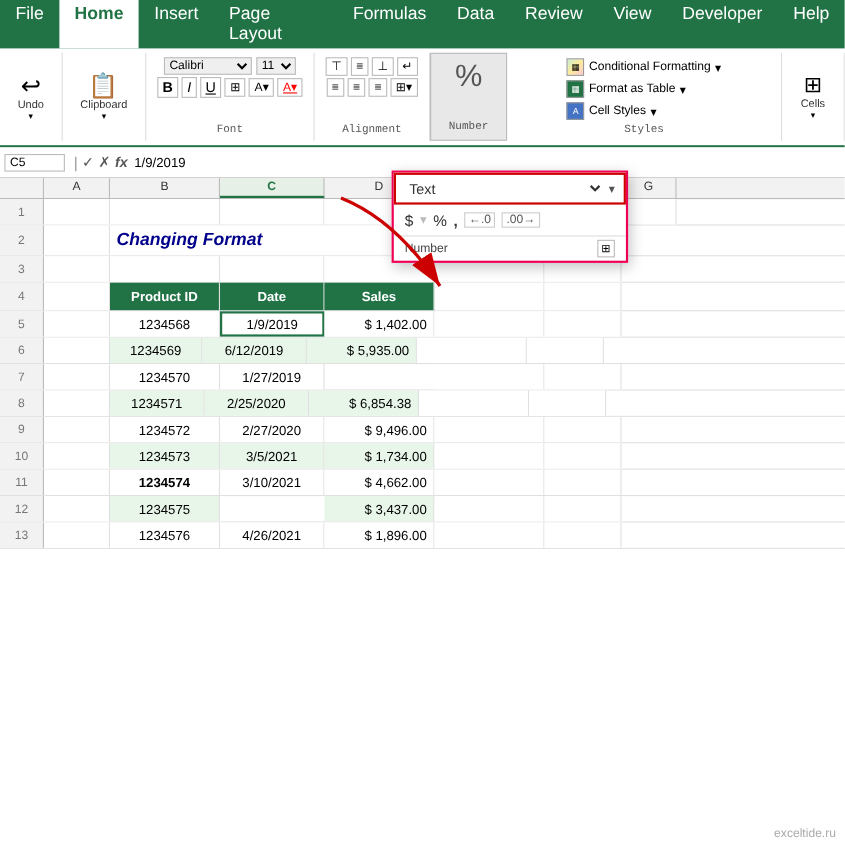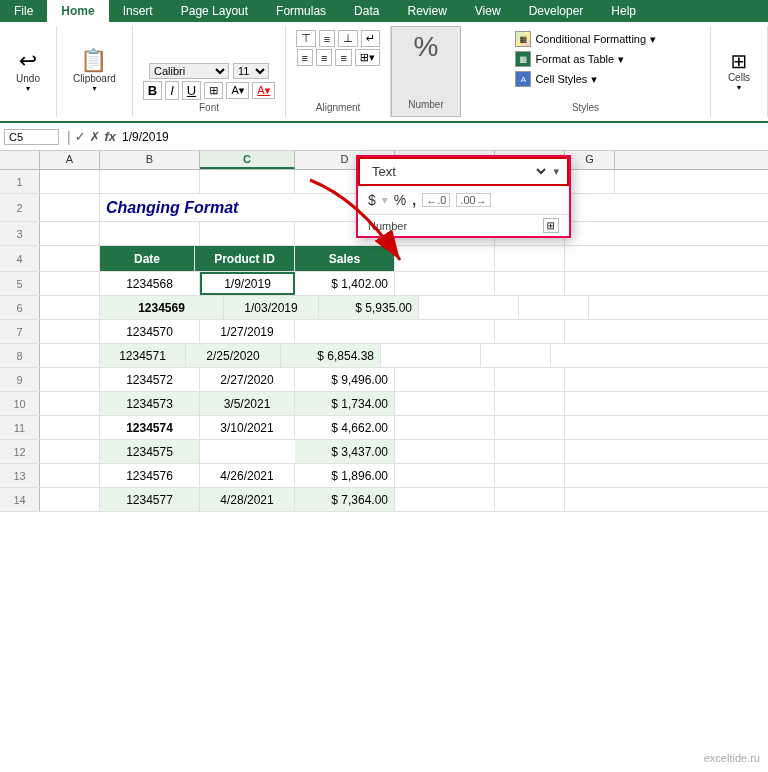--- a/index.html
+++ b/index.html
@@ -1,22 +1,22 @@
 <!DOCTYPE html>
 <html><head>
   <meta charset="utf-8">
   <style>
     * { margin: 0; padding: 0; box-sizing: border-box; }
     body { font-family: 'Segoe UI', Arial, sans-serif; background: #fff; width: 768px; height: 772px; overflow: hidden; font-size: 12px; }
     .ribbon-tabs { display: flex; background: #217346; }
-    .ribbon-tab { padding: 4px 14px; color: #fff; font-size: 12px; cursor: pointer; }
+    .ribbon-tab { padding: 4px 14px; color: #fff; font-size: 16px; cursor: pointer; }
     .ribbon-tab.active { background: #fff; color: #217346; font-weight: 600; }
     .ribbon-body { display: flex; align-items: stretch; padding: 4px 0; border-bottom: 2px solid #217346; min-height: 90px; }
     .ribbon-group { display: flex; flex-direction: column; align-items: center; padding: 4px 10px; border-right: 1px solid #ddd; position: relative; }
-    .ribbon-group-label { font-size: 10px; color: #555; margin-top: auto; padding-top: 2px; }
+    .ribbon-group-label { font-size: 10px; color: #555; margin-top: auto; padding-top: 2px; font-family: Liberation Mono, monospace; }
     .ribbon-group-items { display: flex; align-items: center; gap: 4px; flex: 1; }
     .ribbon-btn { display: flex; flex-direction: column; align-items: center; justify-content: center; padding: 2px 6px; cursor: pointer; border-radius: 3px; min-width: 36px; }
     .ribbon-btn .icon { font-size: 22px; line-height: 1; }
     .ribbon-btn .label { font-size: 10px; color: #333; margin-top: 1px; }
 
     .number-group { background: #e8e8e8; border: 1px solid #bbb; padding: 6px 10px; display: flex; flex-direction: column; align-items: center; }
     .number-group .big-icon { font-size: 28px; color: #555; line-height: 1; }
     .style-item { display: flex; align-items: center; gap: 4px; cursor: pointer; padding: 1px 3px; border-radius: 2px; font-size: 11px; }
     .style-icon { width: 16px; height: 16px; border: 1px solid #999; display: inline-flex; align-items: center; justify-content: center; font-size: 8px; }
 
@@ -93,21 +93,21 @@
         <div class="ribbon-btn">
           <span class="icon">📋</span>
           <span class="label">Clipboard</span>
           <span style="font-size:8px;">▾</span>
         </div>
       </div>
     </div>
 
     <div class="ribbon-group">
       <div class="ribbon-group-items" style="flex-direction:column; gap:2px;">
-        <div style="display:flex; gap:4px; align-items:flex-start;margin-top:33px;">
+        <div style="display:flex; gap:4px; align-items:flex-start;">
           <select style="font-size:11px; width:80px; border:1px solid #bbb;">
             <option>Calibri</option>
           </select>
           <select style="font-size:11px; width:36px; border:1px solid #bbb;">
             <option>11</option>
           </select>
         </div>
         <div style="display:flex; gap:3px; align-items:center;">
           <button style="font-weight:bold; font-size:13px; border:1px solid #bbb; background:#fff; cursor:pointer; padding:1px 4px;">B</button>
           <button style="font-style:italic; font-size:13px; border:1px solid #bbb; background:#fff; cursor:pointer; padding:1px 4px;">I</button>
@@ -226,47 +226,47 @@
       <div class="sheet-cell white" style="width:100px;"></div>
       <div class="sheet-cell white" style="width:95px;"></div>
       <div class="sheet-cell white" style="width:100px;"></div>
       <div class="sheet-cell white" style="width:100px;"></div>
       <div class="sheet-cell white" style="width:70px;"></div>
     </div>
 
     <div class="sheet-row" style="height:26px;">
       <div class="row-num">4</div>
       <div class="sheet-cell white" style="width:60px;"></div>
+      <div class="sheet-cell header-cell center" style="width:100px;">
+        <span>Product ID</span>
+      </div>
       <div class="sheet-cell header-cell center" style="width:95px;">
         <span>Date</span>
-      </div>
-      <div class="sheet-cell header-cell center" style="width:100px;">
-        <span>Product ID</span>
       </div>
       <div class="sheet-cell header-cell center" style="width:100px;">
         <span>Sales</span>
       </div>
       <div class="sheet-cell white" style="width:100px;"></div>
       <div class="sheet-cell white" style="width:70px;"></div>
     </div>
 
     <div class="sheet-row">
       <div class="row-num">5</div>
       <div class="sheet-cell white" style="width:60px;"></div>
       <div class="sheet-cell white center" style="width:100px;">1234568</div>
       <div class="sheet-cell white center selected" style="width:95px; border:2px solid #217346;">1/9/2019</div>
       <div class="sheet-cell white right" style="width:100px;">$ 1,402.00</div>
       <div class="sheet-cell white" style="width:100px;"></div>
       <div class="sheet-cell white" style="width:70px;"></div>
     </div>
     <div class="sheet-row">
       <div class="row-num">6</div>
       <div class="sheet-cell white" style="width:60px;"></div>
-      <div class="sheet-cell alt center" style="width:124px;font-weight:bold;">1234569</div>
-      <div class="sheet-cell alt center" style="width:95px;">1/03/2019</div>
+      <div class="sheet-cell alt center" style="width:84px;">1234569</div>
+      <div class="sheet-cell alt center" style="width:95px;">6/12/2019</div>
       <div class="sheet-cell alt right" style="width:100px;">$ 5,935.00</div>
       <div class="sheet-cell white" style="width:100px;"></div>
       <div class="sheet-cell white" style="width:70px;"></div>
     </div>
     <div class="sheet-row">
       <div class="row-num">7</div>
       <div class="sheet-cell white" style="width:60px;"></div>
       <div class="sheet-cell white center" style="width:100px;">1234570</div>
       <div class="sheet-cell white center" style="width:95px;">1/27/2019</div>
       <div class="sheet-cell white right" style="width:100px;margin-top:25px;">$ 6,835.00</div>
@@ -317,29 +317,20 @@
       <div class="sheet-cell alt right" style="width:100px;">$ 3,437.00</div>
       <div class="sheet-cell white" style="width:100px;"></div>
       <div class="sheet-cell white" style="width:70px;"></div>
     </div>
     <div class="sheet-row">
       <div class="row-num">13</div>
       <div class="sheet-cell white" style="width:60px;"></div>
       <div class="sheet-cell white center" style="width:100px;">1234576</div>
       <div class="sheet-cell white center" style="width:95px;">4/26/2021</div>
       <div class="sheet-cell white right" style="width:100px;">$ 1,896.00</div>
-      <div class="sheet-cell white" style="width:100px;"></div>
-      <div class="sheet-cell white" style="width:70px;"></div>
-    </div>
-    <div class="sheet-row">
-      <div class="row-num">14</div>
-      <div class="sheet-cell white" style="width:60px;"></div>
-      <div class="sheet-cell alt center" style="width:100px;">1234577</div>
-      <div class="sheet-cell alt center" style="width:95px;">4/28/2021</div>
-      <div class="sheet-cell alt right" style="width:100px;">$ 7,364.00</div>
       <div class="sheet-cell white" style="width:100px;"></div>
       <div class="sheet-cell white" style="width:70px;"></div>
     </div>
   </div>
 
   <div class="dropdown-overlay" style="top:155px; left:356px; width:215px;">
     <div class="dropdown-select" style="border:2px solid #cc0000; padding:4px 8px; display:flex; align-items:center; background:#fff;">
       <select style="flex:1; border:none; font-size:13px; outline:none; background:transparent; color:#333;">
         <option>Text</option>
         <option>General</option>

